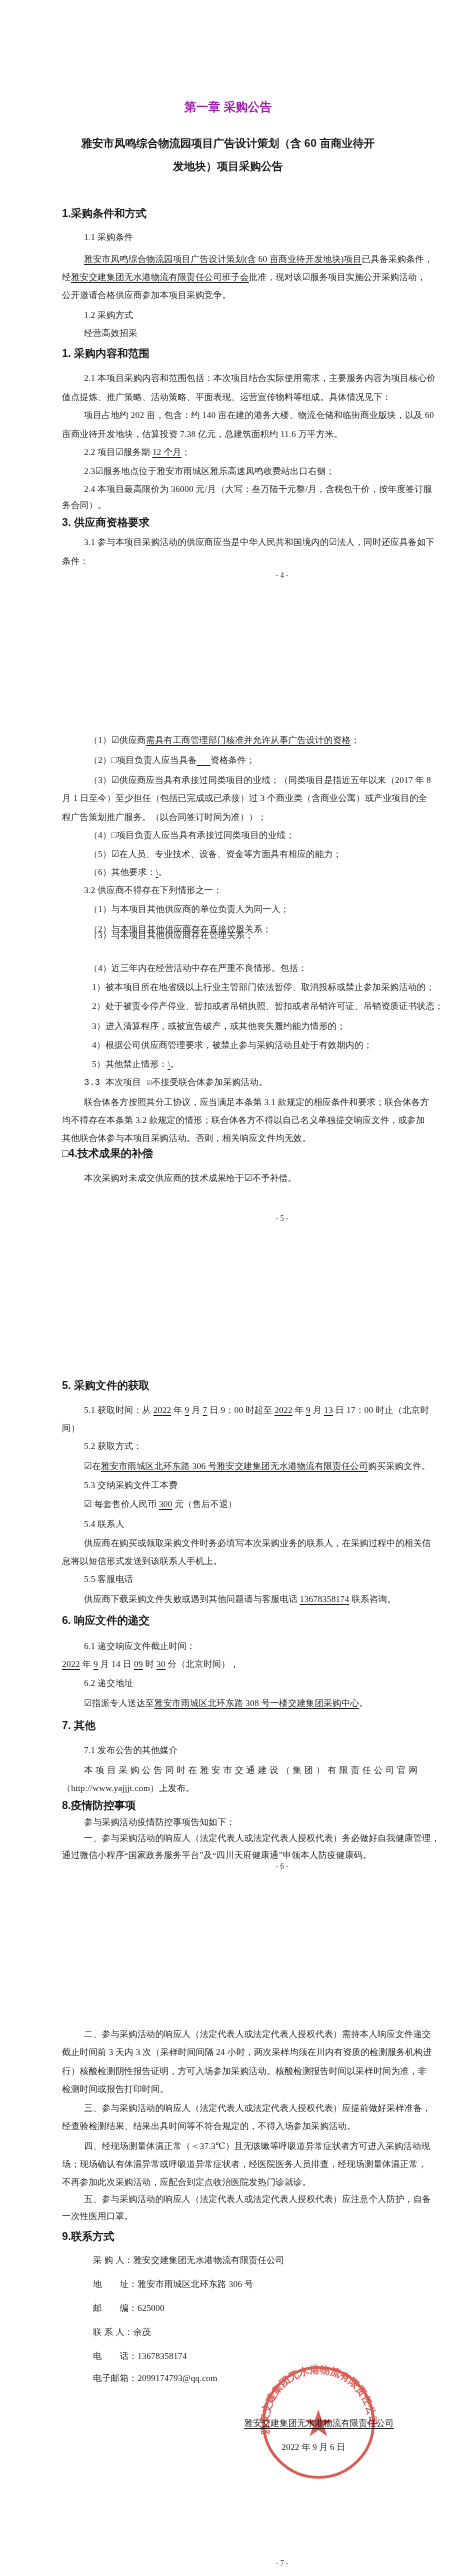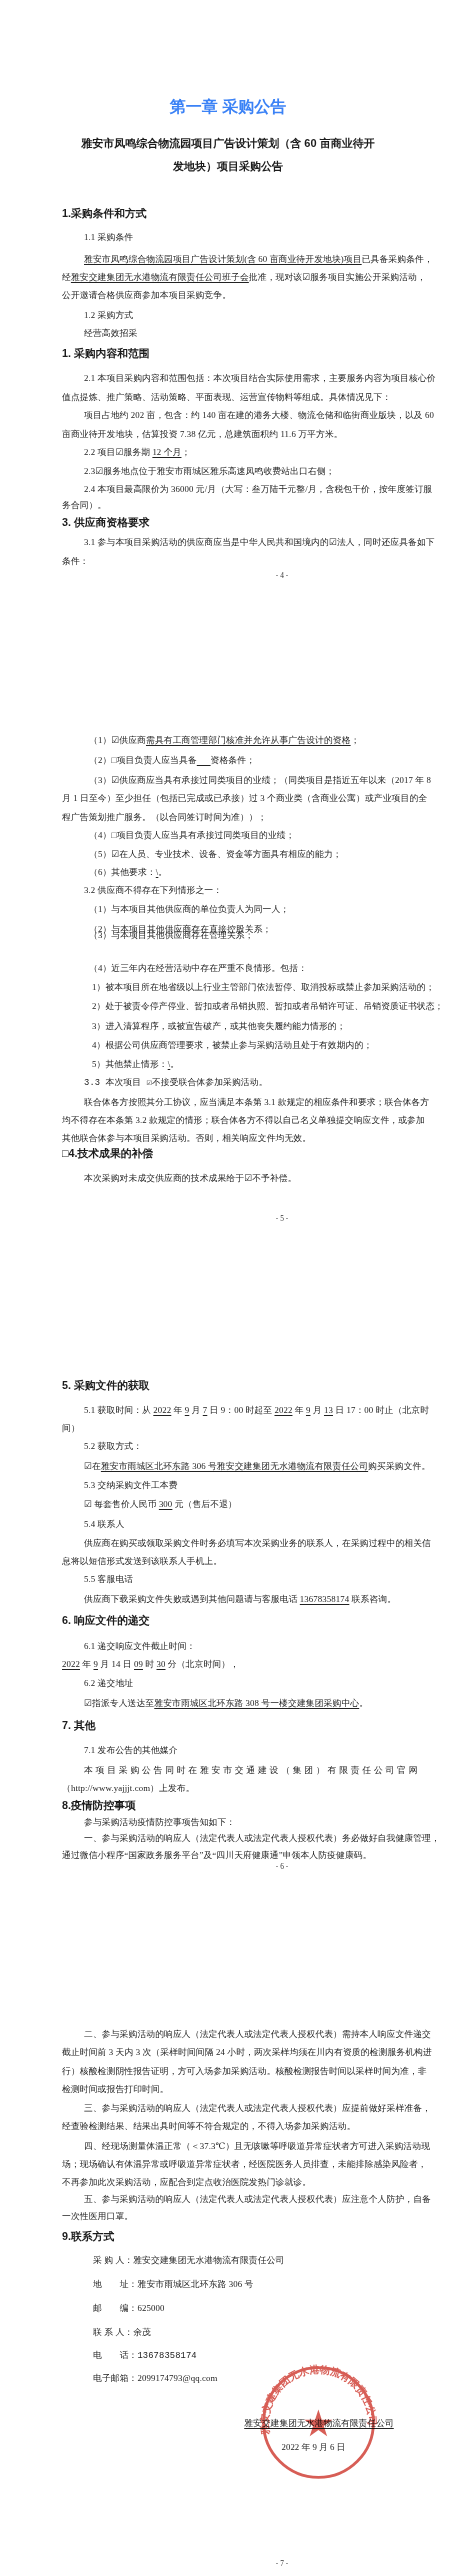--- a/index.html
+++ b/index.html
@@ -2,21 +2,21 @@
 <html lang="zh" style="font-size:9px"><head>
 <meta charset="utf-8">
 <style>
   html,body{margin:0;padding:0;background:#ffffff;}
   #doc{position:relative;width:456px;height:2576px;background:#ffffff;overflow:hidden;
        font-family:"Liberation Serif","DejaVu Serif",serif;color:#222222;}
   .line{position:absolute;left:62px;right:56px;font-size:8.8px;line-height:17px;
         letter-spacing:0.1px;white-space:nowrap;}
   .chapter{position:absolute;left:0;right:0;text-align:center;
         font-family:"Liberation Sans","DejaVu Sans",sans-serif;font-weight:bold;
-        font-size:16px;line-height:18px;color:#3b82f6;white-space:nowrap;}
+        font-size:12px;line-height:18px;color:#a21caf;white-space:nowrap;}
   .doctitle{position:absolute;left:0;right:0;text-align:center;
         font-family:"Liberation Sans","DejaVu Sans",sans-serif;font-weight:bold;
         font-size:11px;line-height:19.4px;color:#1c1c1c;white-space:nowrap;}
   .h1{position:absolute;left:62px;right:56px;
         font-family:"Liberation Sans","DejaVu Sans",sans-serif;font-weight:bold;
         font-size:10.8px;line-height:18px;color:#1c1c1c;white-space:nowrap;}
   .footer{position:absolute;left:108px;right:0;text-align:center;
         font-size:7.4px;line-height:11.4px;color:#333;white-space:nowrap;}
   .sig{position:absolute;left:182px;right:0;text-align:center;font-size:8.8px;
         line-height:17px;white-space:nowrap;}
@@ -28,30 +28,30 @@
          opacity:.82;mix-blend-mode:multiply;pointer-events:none;}
 </style>
 </head>
 <body>
 
 <div id="doc">
     <div class="footer" style="top: 2558px;"><span class="">- 7 -</span></div>
     <div class="date" style="top: 2439px;"><span class="">2022 年 9 月 6 日</span></div>
     <div class="sig" style="top: 2415px;"><span class="u ">雅安交建集团无水港物流有限责任公司</span></div>
     <div class="line" style="top: 2370px; padding-left: 31px;"><span class="">电子邮箱：2099174793@qq.com</span></div>
-    <div class="line" style="top: 2348px; padding-left: 31px; font-family: Liberation Mono, monospace;"><span class="">电　　话：13678358174</span></div>
+    <div class="line" style="top: 2348px; padding-left: 31px;"><span class="">电　　话：13678358174</span></div>
     <div class="line" style="top: 2324px; padding-left: 31px;"><span class="">联 系 人：余茂</span></div>
     <div class="line" style="top: 2300px; padding-left: 31px;"><span class="">邮　　编：625000</span></div>
     <div class="line" style="top: 2276px; padding-left: 31px;"><span class="">地　　址：雅安市雨城区北环东路 306 号</span></div>
     <div class="line" style="top: 2252px; padding-left: 31px;"><span class="">采 购 人：雅安交建集团无水港物流有限责任公司</span></div>
     <div class="h1" style="top: 2227px;"><span class="">9.联系方式</span></div>
     <div class="line" style="top: 2208px;"><span class="">一次性医用口罩。</span></div>
     <div class="line" style="top: 2191px; padding-left: 22px;"><span class="">五、参与采购活动的响应人（法定代表人或法定代表人授权代表）应注意个人防护，自备</span></div>
     <div class="line" style="top: 2174px;"><span class="">不再参加此次采购活动，应配合到定点收治医院发热门诊就诊。</span></div>
-    <div class="line" style="top: 2156px;"><span class="">场；现场确认有体温异常或呼吸道异常症状者，经医院医务人员排查，未能排除感染风险者，</span></div>
+    <div class="line" style="top: 2156px;"><span class="">场；现场确认有体温异常或呼吸道异常症状者，经医院医务人员排查，经现场测量体温正常，</span></div>
     <div class="line" style="top: 2138px; padding-left: 22px;"><span class="">四、经现场测量体温正常（＜37.3℃）且无咳嗽等呼吸道异常症状者方可进入采购活动现</span></div>
     <div class="line" style="top: 2118px;"><span class="">经查验检测结果、结果出具时间等不符合规定的，不得入场参加采购活动。</span></div>
     <div class="line" style="top: 2100px; padding-left: 22px;"><span class="">三、参与采购活动的响应人（法定代表人或法定代表人授权代表）应提前做好采样准备，</span></div>
     <div class="line" style="top: 2081px;"><span class="">检测时间或报告打印时间。</span></div>
     <div class="line" style="top: 2063px;"><span class="">行）核酸检测阴性报告证明，方可入场参加采购活动。核酸检测报告时间以采样时间为准，非</span></div>
     <div class="line" style="top: 2044px;"><span class="">截止时间前 3 天内 3 次（采样时间间隔 24 小时，两次采样均须在川内有资质的检测服务机构进</span></div>
     <div class="line" style="top: 2026px; padding-left: 22px;"><span class="">二、参与采购活动的响应人（法定代表人或法定代表人授权代表）需持本人响应文件递交</span></div>
     <div class="footer" style="top: 1861px;"><span class="">- 6 -</span></div>
     <div class="line" style="top: 1847px;"><span class="">通过微信小程序“国家政务服务平台”及“四川天府健康通”申领本人防疫健康码。</span></div>
     <div class="line" style="top: 1814px; padding-left: 22px;"><span class="">参与采购活动疫情防控事项告知如下：</span></div>

